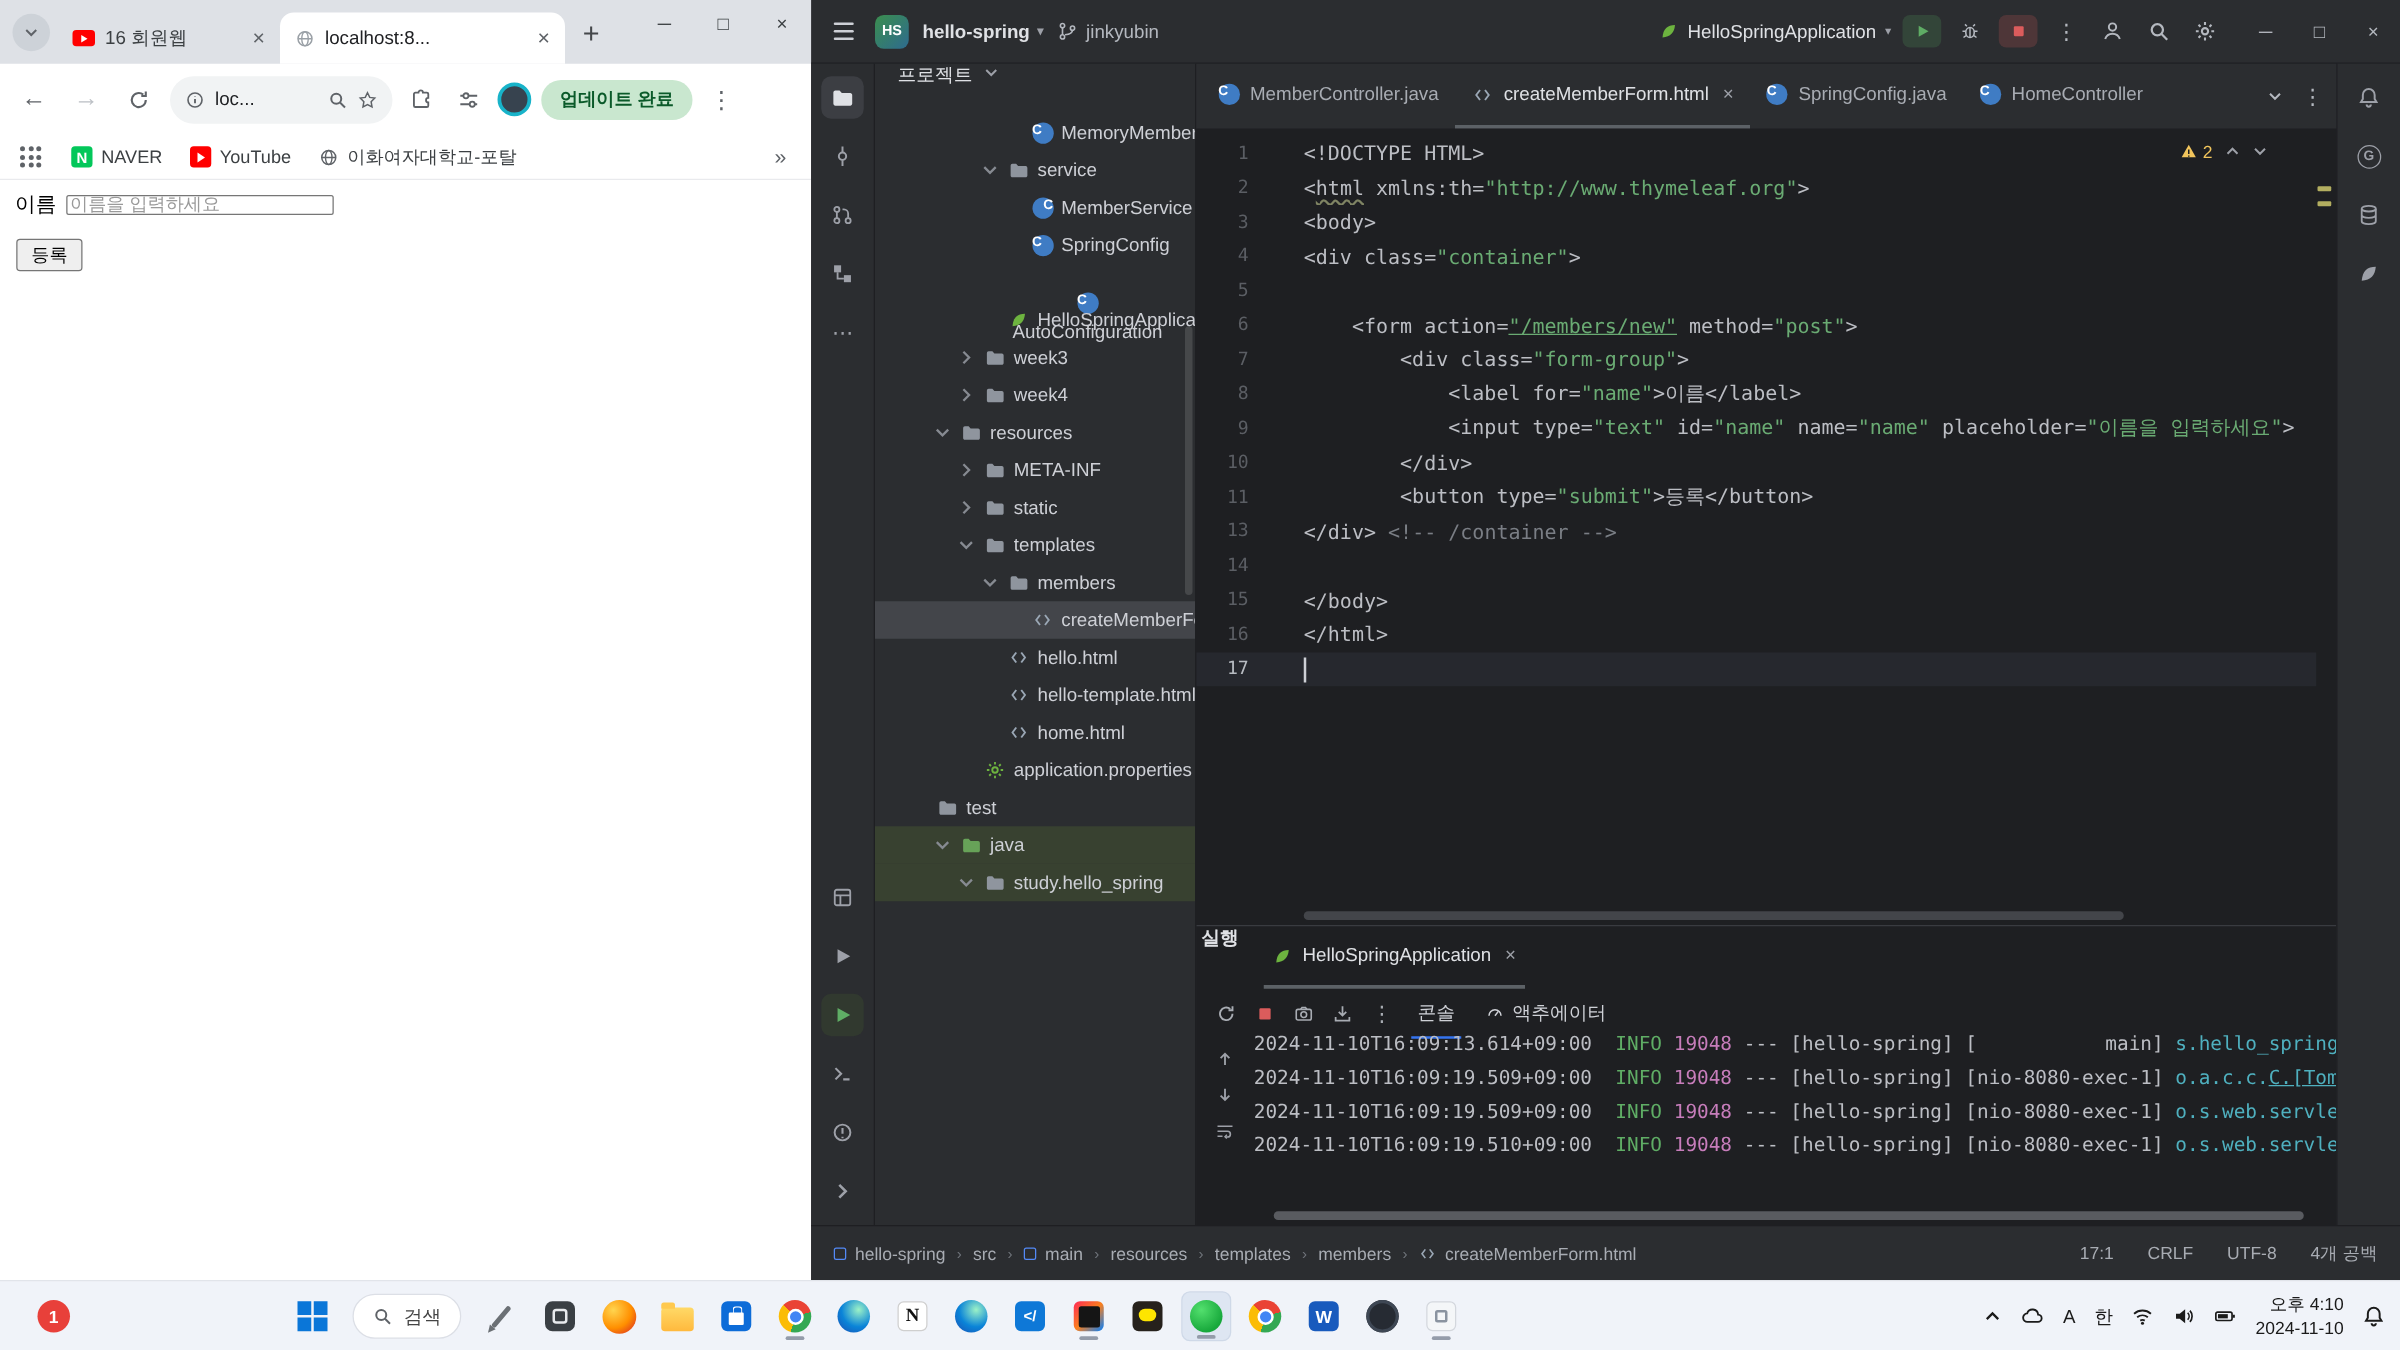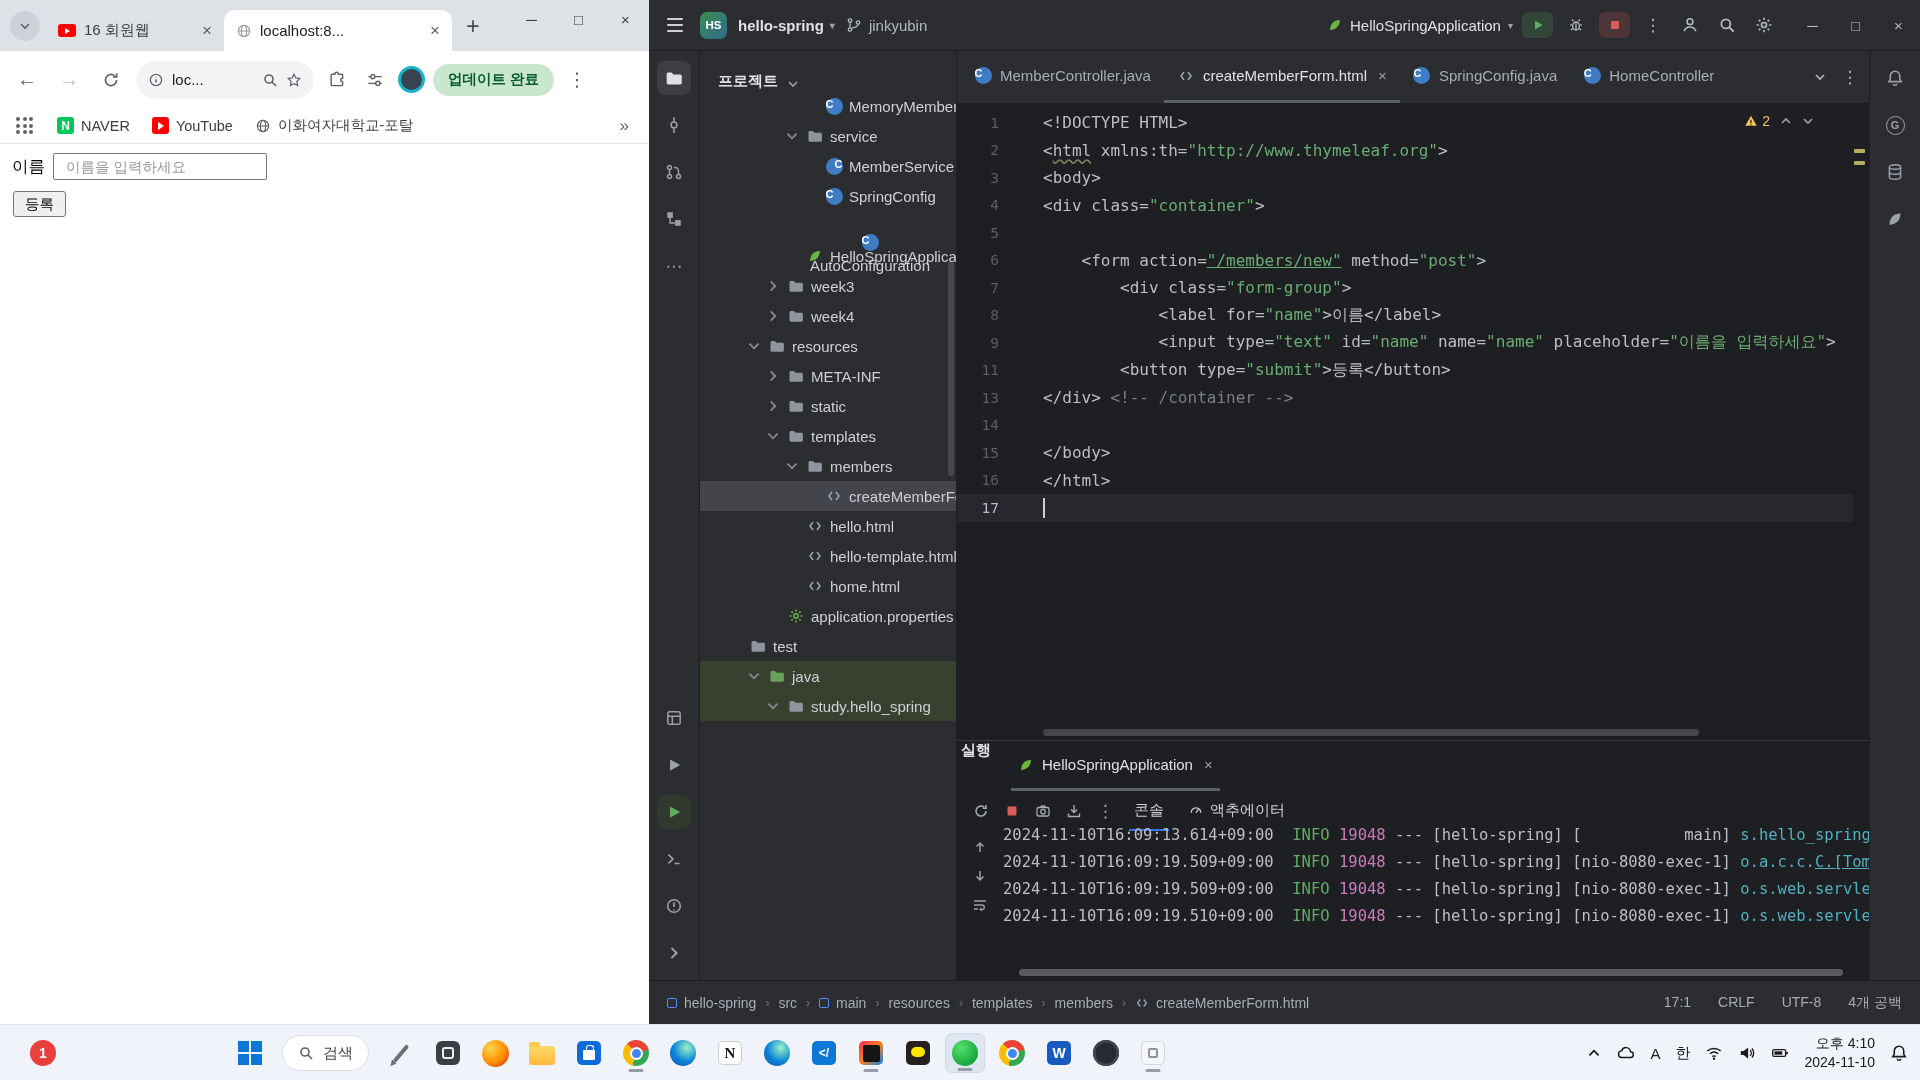--- a/index.html
+++ b/index.html
@@ -37,21 +37,21 @@
 .apps-grid i{background:#5F6368;border-radius:50%}
 .bm{display:flex;align-items:center;gap:7px;padding:4px 8px;border-radius:8px;white-space:nowrap}
 .bm-ico{width:17px;height:17px;border-radius:3px;flex:none;display:flex;align-items:center;justify-content:center}
 .bm-naver{background:#03C75A;color:#fff;font-weight:bold;font-size:12px}
 .bm-yt{background:#F00;position:relative}
 .bm-yt::after{content:'';position:absolute;left:6px;top:5px;border-left:6px solid #fff;border-top:4px solid transparent;border-bottom:4px solid transparent}
 .bm-globe{color:#5F6368}
 .bm-more{margin-left:auto;color:#5F6368;font-size:17px;padding-right:10px}
 .c-page{flex:1;background:#fff;position:relative;color:#000}
 .form-row{position:absolute;left:12px;top:9px;display:flex;align-items:center;gap:8px;font-size:16.5px}
-.page-input{width:214px;height:27px;border:1px solid #767676;border-radius:2px;padding:0 12px;font-size:14.5px;color:#a16207;background:#fff;font-family:"Liberation Sans",sans-serif}
+.page-input{width:214px;height:16px;border:1px solid #767676;border-radius:2px;padding:0 2px;font-size:14.5px;color:#a16207;background:#fff;font-family:"Liberation Sans",sans-serif}
 .page-input::placeholder{color:#9A9A9A}
 .page-btn{position:absolute;left:13px;top:47px;height:26px;padding:0 11px;background:#EFEFEF;border:1px solid #767676;border-radius:3px;font-size:14.5px;color:#000;font-family:"Liberation Sans",sans-serif}
 
 
 .ide{position:absolute;left:649px;top:0;width:1271px;height:1024px;background:#2B2D30;color:#BCBEC4;display:flex;flex-direction:column;font-size:15px}
 .ide-top{height:51px;display:flex;align-items:center;padding-left:12px;gap:11px;border-bottom:1px solid #1E1F22;flex:none}
 .burger{display:flex;flex-direction:column;gap:4px;padding:8px 6px}
 .burger i{width:16px;height:1.8px;background:#CED0D6;border-radius:1px}
 .hs-badge{width:27px;height:27px;border-radius:7px;background:linear-gradient(135deg,#3B8E4E,#2E6B8F);color:#fff;font-size:11.5px;font-weight:bold;display:flex;align-items:center;justify-content:center}
 .proj-name{color:#DFE1E5;font-weight:600;display:flex;align-items:center;gap:6px}
@@ -70,21 +70,21 @@
 .stripe-l{border-right:1px solid #1E1F22}
 .stripe-r{border-left:1px solid #1E1F22}
 .sbtn{width:34px;height:34px;border-radius:8px;display:flex;align-items:center;justify-content:center;color:#9DA0A8;font-size:17px;flex:none}
 .sbtn.on{background:#3C3E43;color:#DFE1E5}
 .sbtn.run-on{background:#31392F;color:#5FAD65}
 .gradle-g{width:19px;height:19px;border-radius:50%;border:1.6px solid currentColor;display:flex;align-items:center;justify-content:center;font-size:11px;font-weight:bold}
 .spacer{flex:1}
 .ide-center{flex:1;display:flex;flex-direction:column;min-width:0}
 .ide-mid{flex:1;display:flex;min-height:0}
 .proj{width:257px;background:#2B2D30;border-right:1px solid #1E1F22;position:relative;overflow:hidden;flex:none}
-.proj-head{height:40px;display:flex;align-items:flex-end;gap:8px;padding-left:18px;color:#DFE1E5;font-weight:700}
+.proj-head{height:40px;display:flex;align-items:flex-start;gap:8px;padding-left:18px;color:#DFE1E5;font-weight:400}
 .trow{height:30px;display:flex;align-items:center;gap:6px;white-space:nowrap;color:#CED0D6}
 .trow.sel{background:#43454A}
 .trow.tint{background:rgba(90,120,50,.28)}
 .tchev{width:16px;height:16px;color:#868A91;flex:none}
 .tico{width:18px;height:18px;flex:none;display:flex;align-items:center;justify-content:center}
 .ico-class{width:17px;height:17px;border-radius:50%;background:#3F7CC4;color:#fff;font-size:11px;font-weight:600}
 .ico-class::after{content:'C'}
 .f-gray{color:#8F959E}.f-green{color:#67A258}
 .ico-html{color:#9AA7B5}
 .ico-leaf{color:#6DB33F}
@@ -842,20 +842,24 @@
                   </div>
                   <div class="eline">
                     <span class="n">8</span>
                     <span class="c"><span class="sg-p">            &lt;label for=</span><span class="sg-s">"name"</span><span class="sg-p">&gt;이름&lt;/label&gt;</span></span>
                   </div>
                   <div class="eline">
                     <span class="n">9</span>
                     <span class="c"><span class="sg-p">            &lt;input type=</span><span class="sg-s">"text"</span><span class="sg-p"> id=</span><span class="sg-s">"name"</span><span class="sg-p"> name=</span><span class="sg-s">"name"</span><span class="sg-p"> placeholder=</span><span class="sg-s">"이름을 입력하세요"</span><span class="sg-p">&gt;</span></span>
                   </div>
                   <div class="eline">
+                    <span class="n">10</span>
+                    <span class="c"><span class="sg-p">        &lt;/div&gt;</span></span>
+                  </div>
+                  <div class="eline">
                     <span class="n">11</span>
                     <span class="c"><span class="sg-p">        &lt;button type=</span><span class="sg-s">"submit"</span><span class="sg-p">&gt;등록&lt;/button&gt;</span></span>
                   </div>
                   <div class="eline">
                     <span class="n">13</span>
                     <span class="c"><span class="sg-p">&lt;/div&gt; </span><span class="sg-c">&lt;!-- /container --&gt;</span></span>
                   </div>
                   <div class="eline">
                     <span class="n">14</span>
                     <span class="c"></span>

